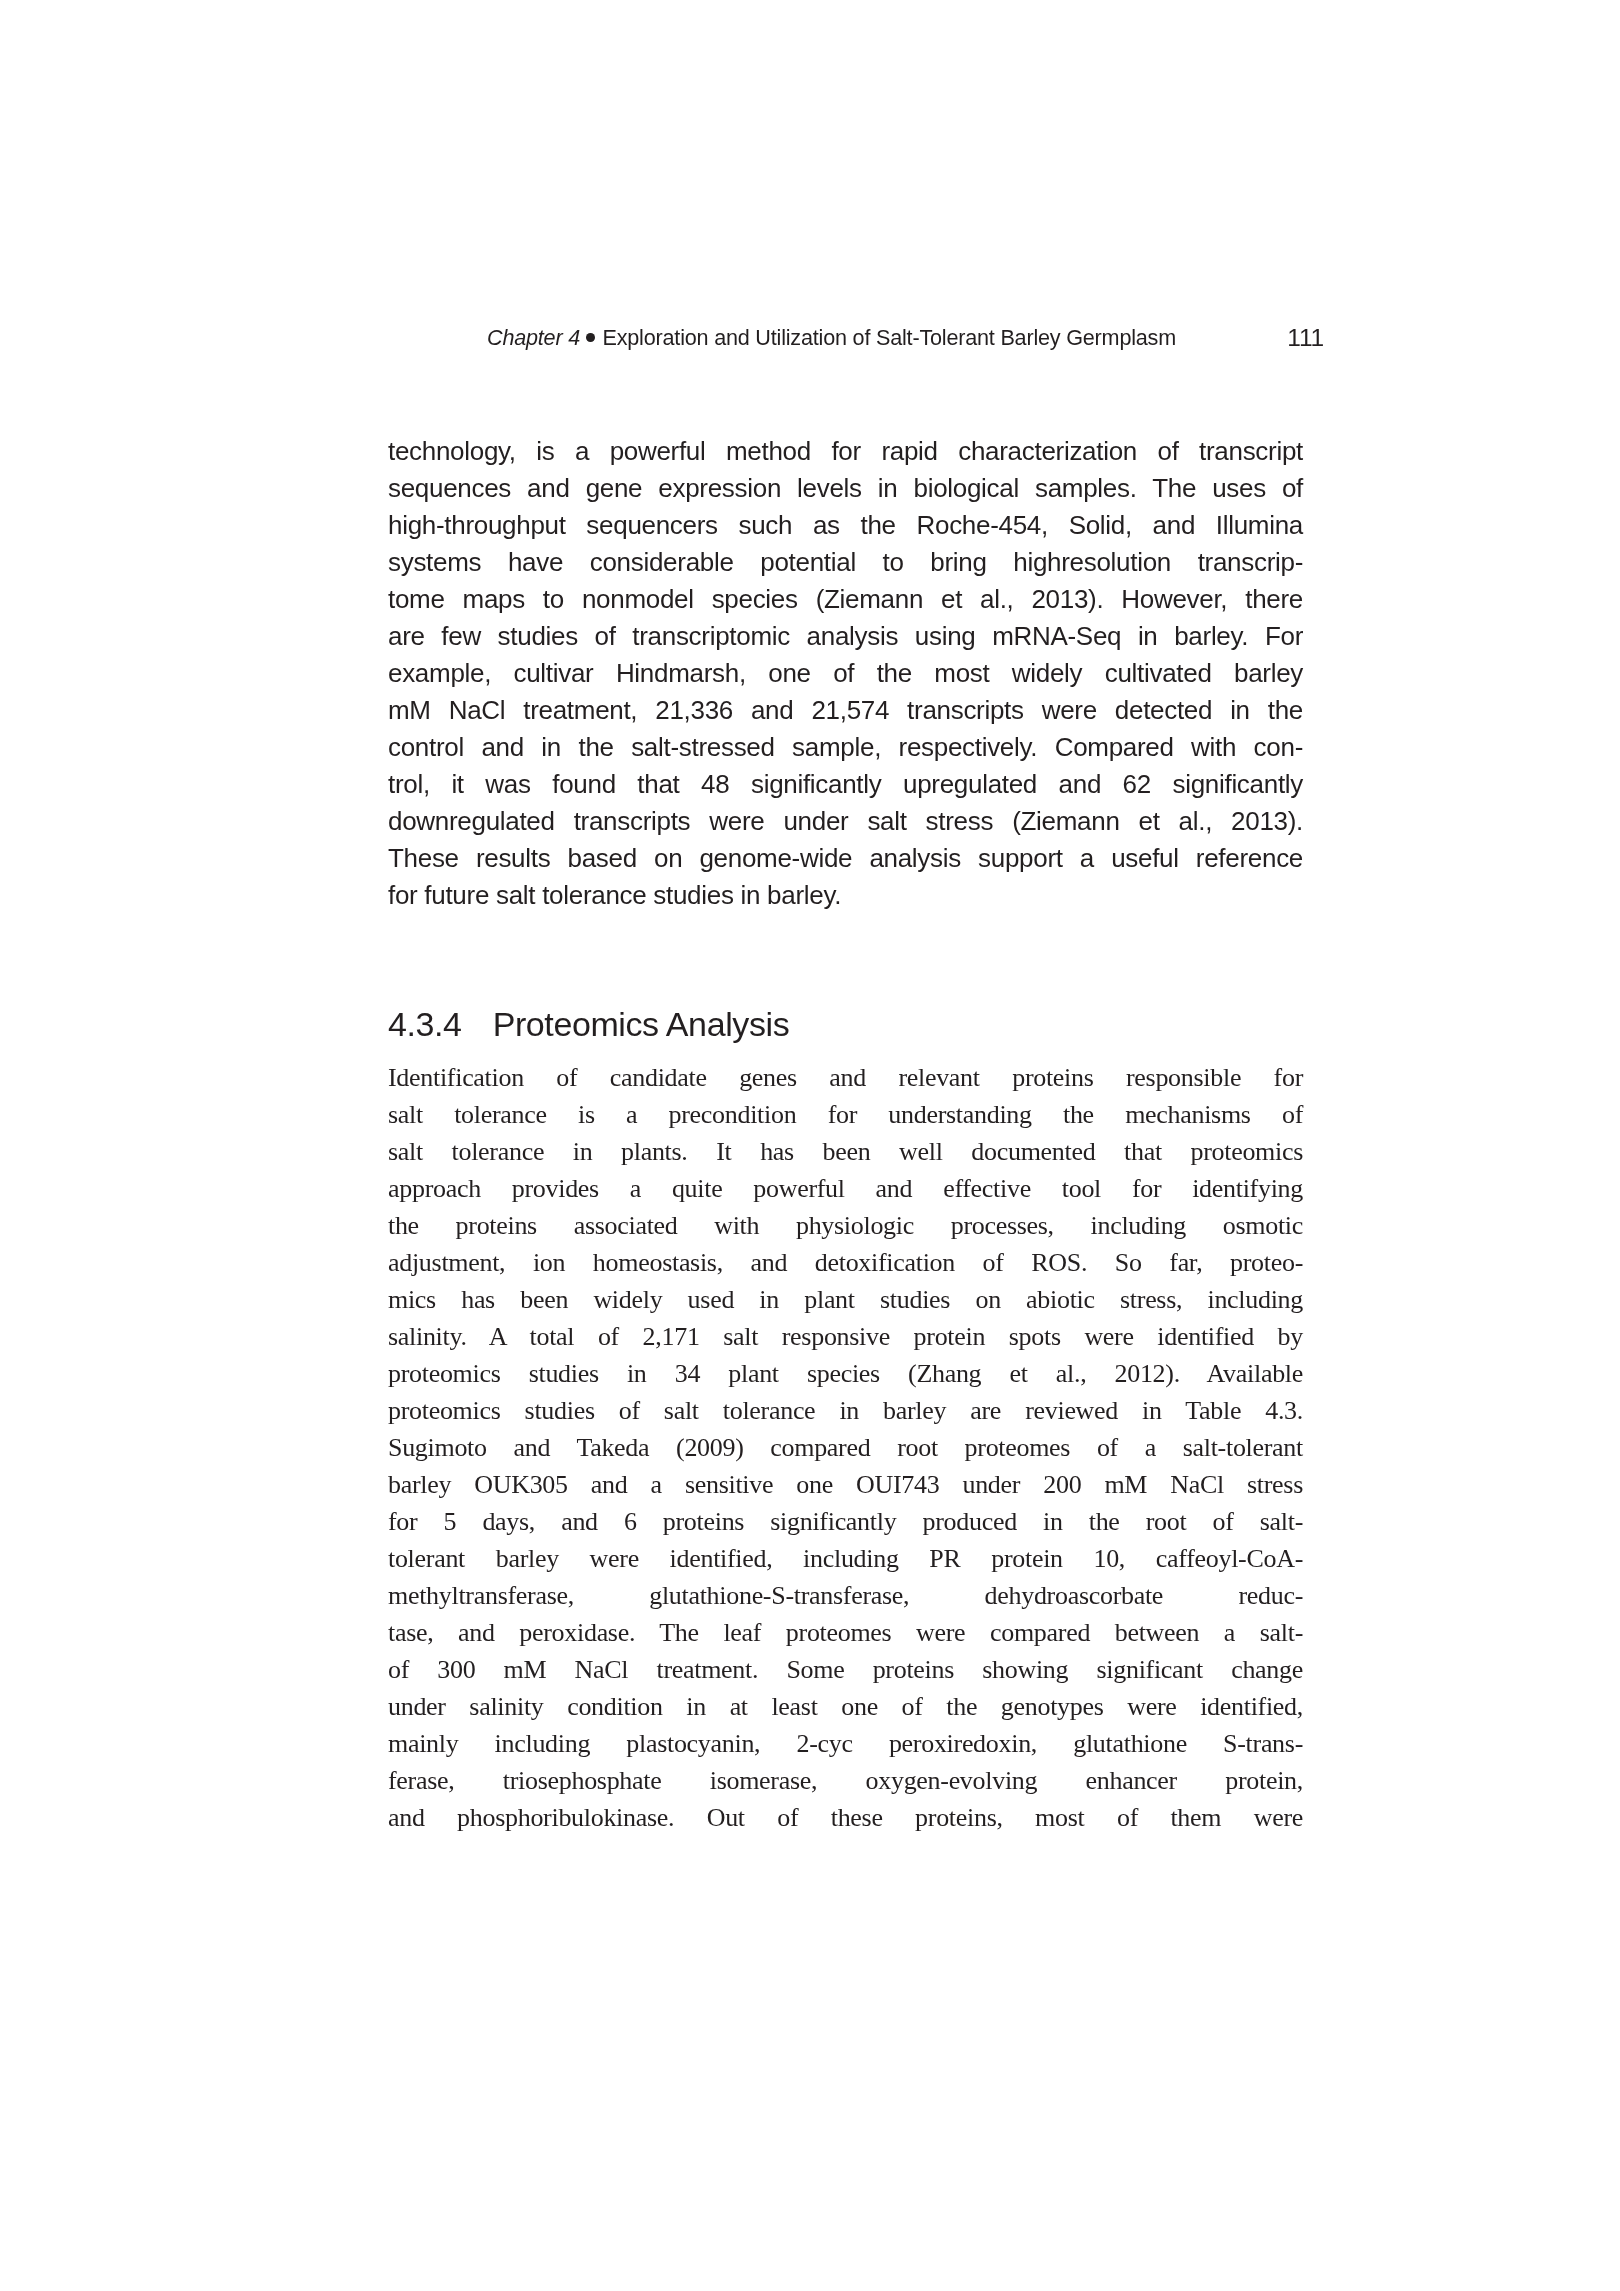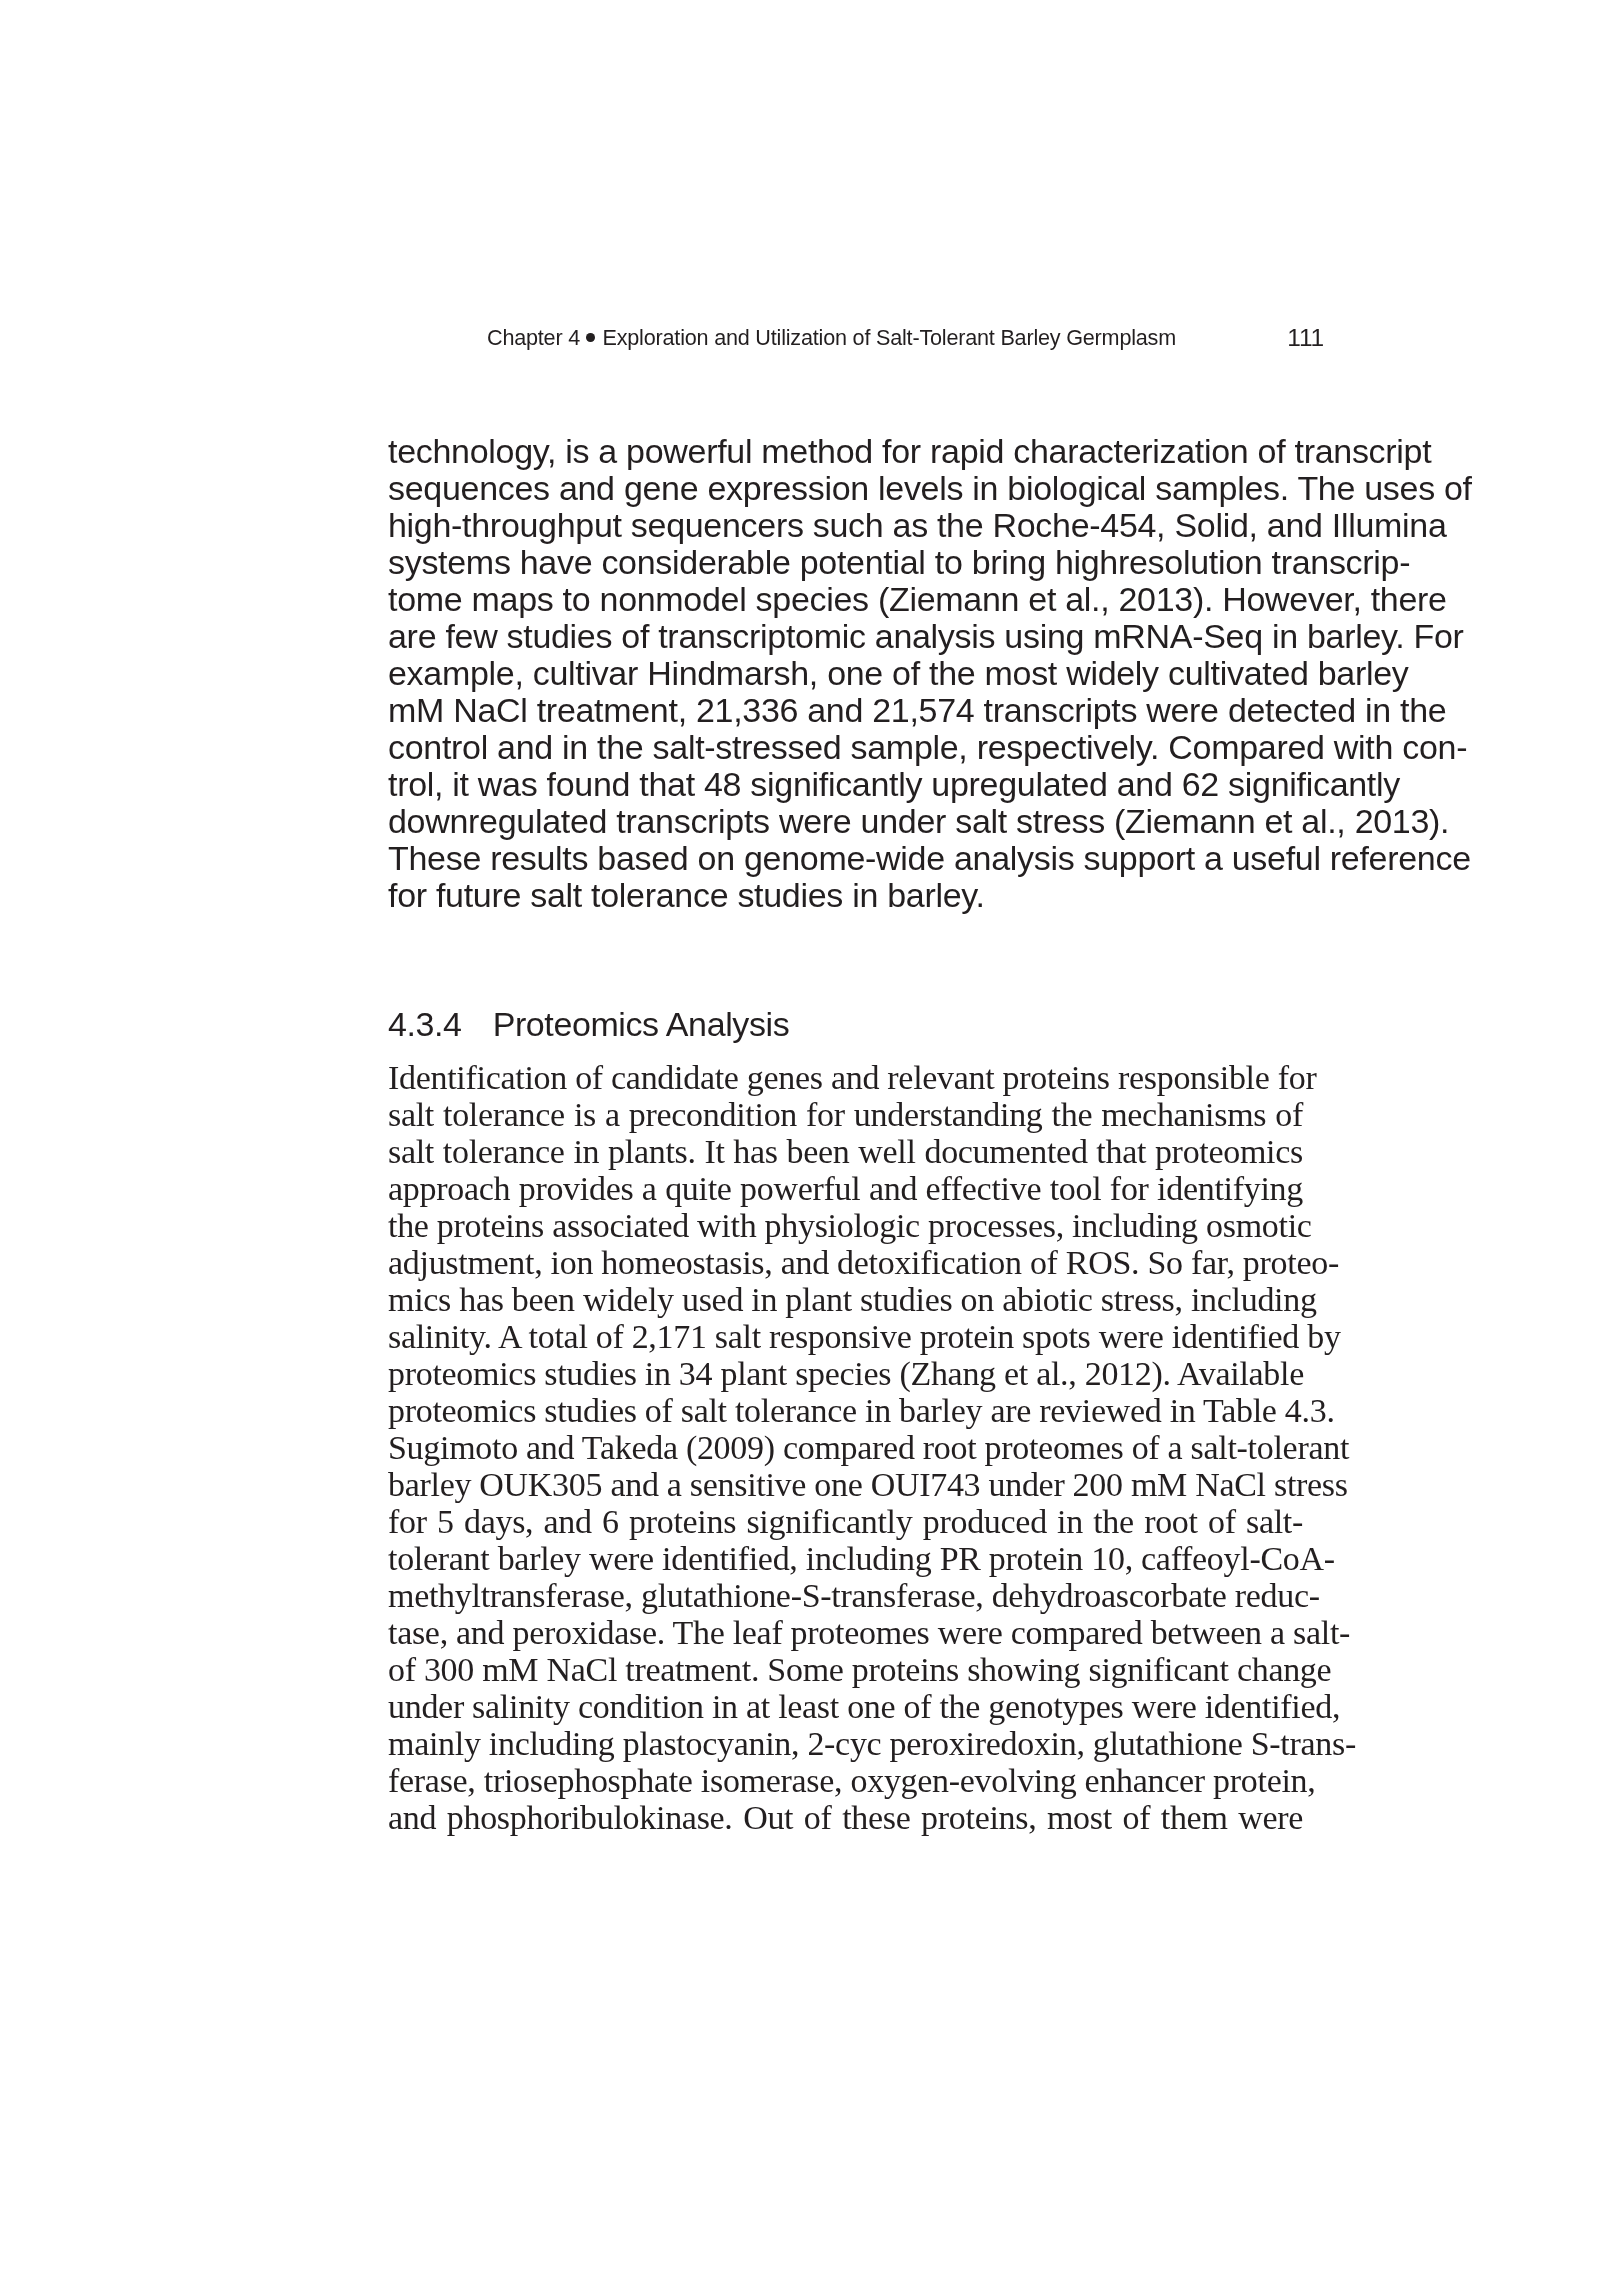--- a/index.html
+++ b/index.html
@@ -20,20 +20,21 @@
       top: 320px;
       left: 487px;
       width: 853px;
       height: 35px;
       font-size: 21.6px;
       line-height: 35px;
       letter-spacing: -0.2px;
       color: #231f20;
     }
     .running-head .chapter {
+      font-style: italic;
     }
     .running-head .bullet {
       display: inline-block;
       width: 8.8px;
       height: 8.8px;
       border-radius: 50%;
       background: #231f20;
       margin: 0 7.8px 2.9px 5.9px;
       vertical-align: middle;
     }
@@ -45,21 +46,21 @@
     }
     .text-block {
       position: absolute;
       left: 388px;
       width: 915px;
     }
     .line {
       display: block;
       height: 37px;
       line-height: 37px;
-      font-size: 34px;
+      font-size: 26px;
       white-space: nowrap;
       text-align: justify;
       text-align-last: justify;
       letter-spacing: -0.3px;
     }
     .line.last {
       text-align-last: left;
     }
     #para1 {
       top: 433px;

